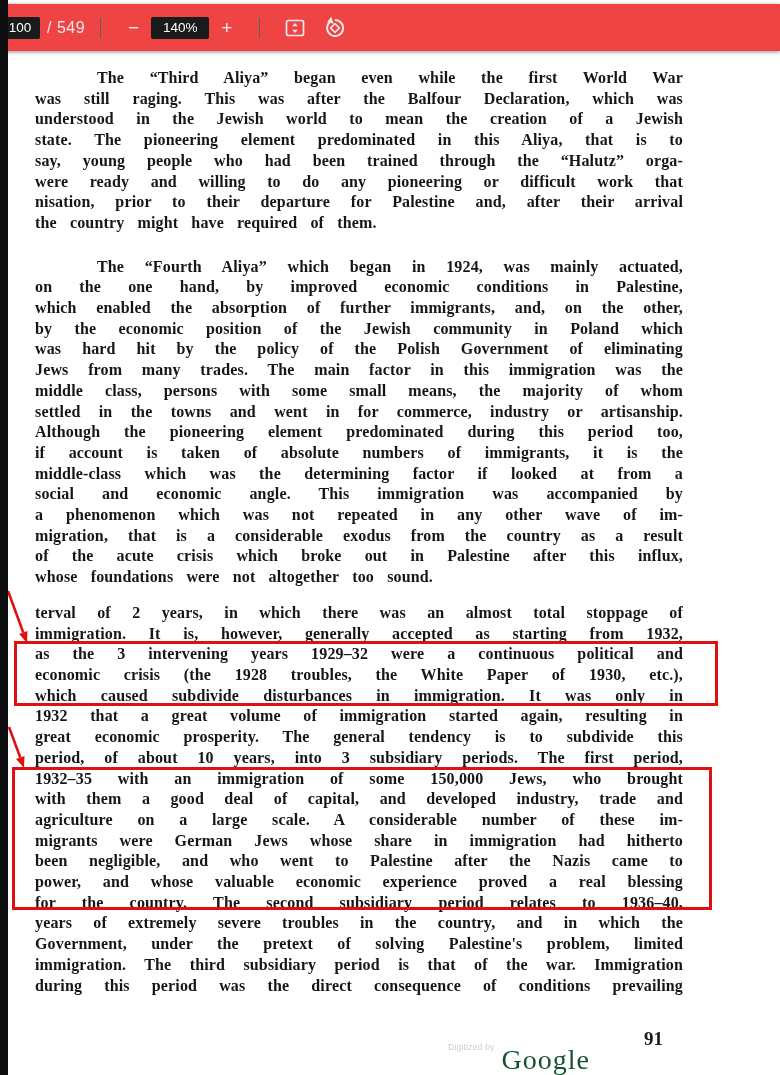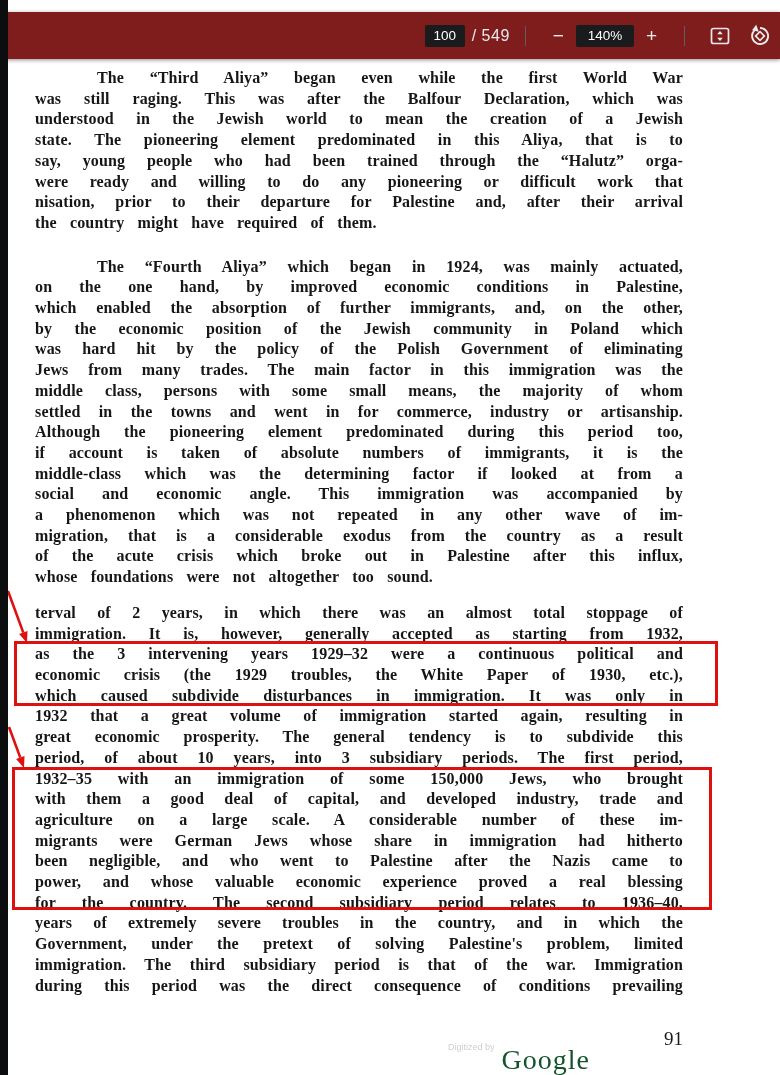--- a/index.html
+++ b/index.html
@@ -2,23 +2,23 @@
 <html><head>
 <meta charset="utf-8">
 <style>
   html,body{margin:0;padding:0;}
   body{
     position:relative;width:780px;height:1075px;overflow:hidden;
     background:#ffffff;font-family:"Liberation Sans",sans-serif;
   }
   
   .toolbar{
-    position:absolute;left:0;top:12px;width:780px;height:47px;
-    background:#7f1d1d;box-shadow:0 1px 4px rgba(0,0,0,.45);
-    display:flex;align-items:center;justify-content:flex-end;z-index:5;
+    position:absolute;left:0;top:4px;width:780px;height:47px;
+    background:#ef4444;box-shadow:0 1px 4px rgba(0,0,0,.45);
+    display:flex;align-items:center;justify-content:flex-start;z-index:5;
   }
   .tb-group{display:flex;align-items:center;}
   .tb-field{
     background:#191b1c;border:none;outline:none;color:#ffffff;
     font-family:"Liberation Sans",sans-serif;font-size:13.5px;text-align:center;
     height:22px;border-radius:2px;padding:0;
   }
   .page-field{width:40px;}
   .zoom-field{width:58px;}
   .tb-text{color:#e8eaed;font-size:16px;margin-left:7px;letter-spacing:.5px;}
@@ -44,22 +44,22 @@
   }
   .line.first{text-indent:62px;}
   .line.loose{text-align-last:left;word-spacing:9px;}
   
   .ann-box{position:absolute;border:3px solid #de1010;background:transparent;z-index:3;}
   .box1{left:14px;top:641px;width:698px;height:59px;}
   .box2{left:12px;top:767px;width:694px;height:137px;}
   .ann-arrow{position:absolute;z-index:4;}
   
   .folio{
-    position:absolute;left:664px;top:1028px;z-index:1;
-    font-family:"Liberation Serif",serif;font-weight:400;font-size:19px;color:#1a1a1a;
+    position:absolute;left:644px;top:1028px;z-index:1;
+    font-family:"Liberation Serif",serif;font-weight:700;font-size:19px;color:#1a1a1a;
   }
   .watermark{position:absolute;left:448px;top:1042px;display:flex;align-items:flex-end;z-index:1;}
   .wm-prefix{font-size:9px;color:#cfcfcf;margin:0 7px 22px 0;}
   .wm-brand{font-family:"Liberation Serif",serif;font-size:28px;line-height:28px;color:#14532d;letter-spacing:1px;}
 </style>
 </head>
 <body>
 
 <div class="toolbar">
   <div class="tb-group">
@@ -116,21 +116,21 @@
       <div class="line">social and economic angle. This immigration was accompanied by</div>
       <div class="line">a phenomenon which was not repeated in any other wave of im-</div>
       <div class="line">migration, that is a considerable exodus from the country as a result</div>
       <div class="line">of the acute crisis which broke out in Palestine after this influx,</div>
       <div class="line loose">whose foundations were not altogether too sound.</div>
     </div>
     <div class="para">
       <div class="line">terval of 2 years, in which there was an almost total stoppage of</div>
       <div class="line">immigration. It is, however, generally accepted as starting from 1932,</div>
       <div class="line">as the 3 intervening years 1929–32 were a continuous political and</div>
-      <div class="line">economic crisis (the 1929 troubles, the White Paper of 1930, etc.),</div>
+      <div class="line">economic crisis (the 1928 troubles, the White Paper of 1930, etc.),</div>
       <div class="line">which caused subdivide disturbances in immigration. It was only in</div>
       <div class="line">1932 that a great volume of immigration started again, resulting in</div>
       <div class="line">great economic prosperity. The general tendency is to subdivide this</div>
       <div class="line">period, of about 10 years, into 3 subsidiary periods. The first period,</div>
       <div class="line">1932–35 with an immigration of some 150,000 Jews, who brought</div>
       <div class="line">with them a good deal of capital, and developed industry, trade and</div>
       <div class="line">agriculture on a large scale. A considerable number of these im-</div>
       <div class="line">migrants were German Jews whose share in immigration had hitherto</div>
       <div class="line">been negligible, and who went to Palestine after the Nazis came to</div>
       <div class="line">power, and whose valuable economic experience proved a real blessing</div>

